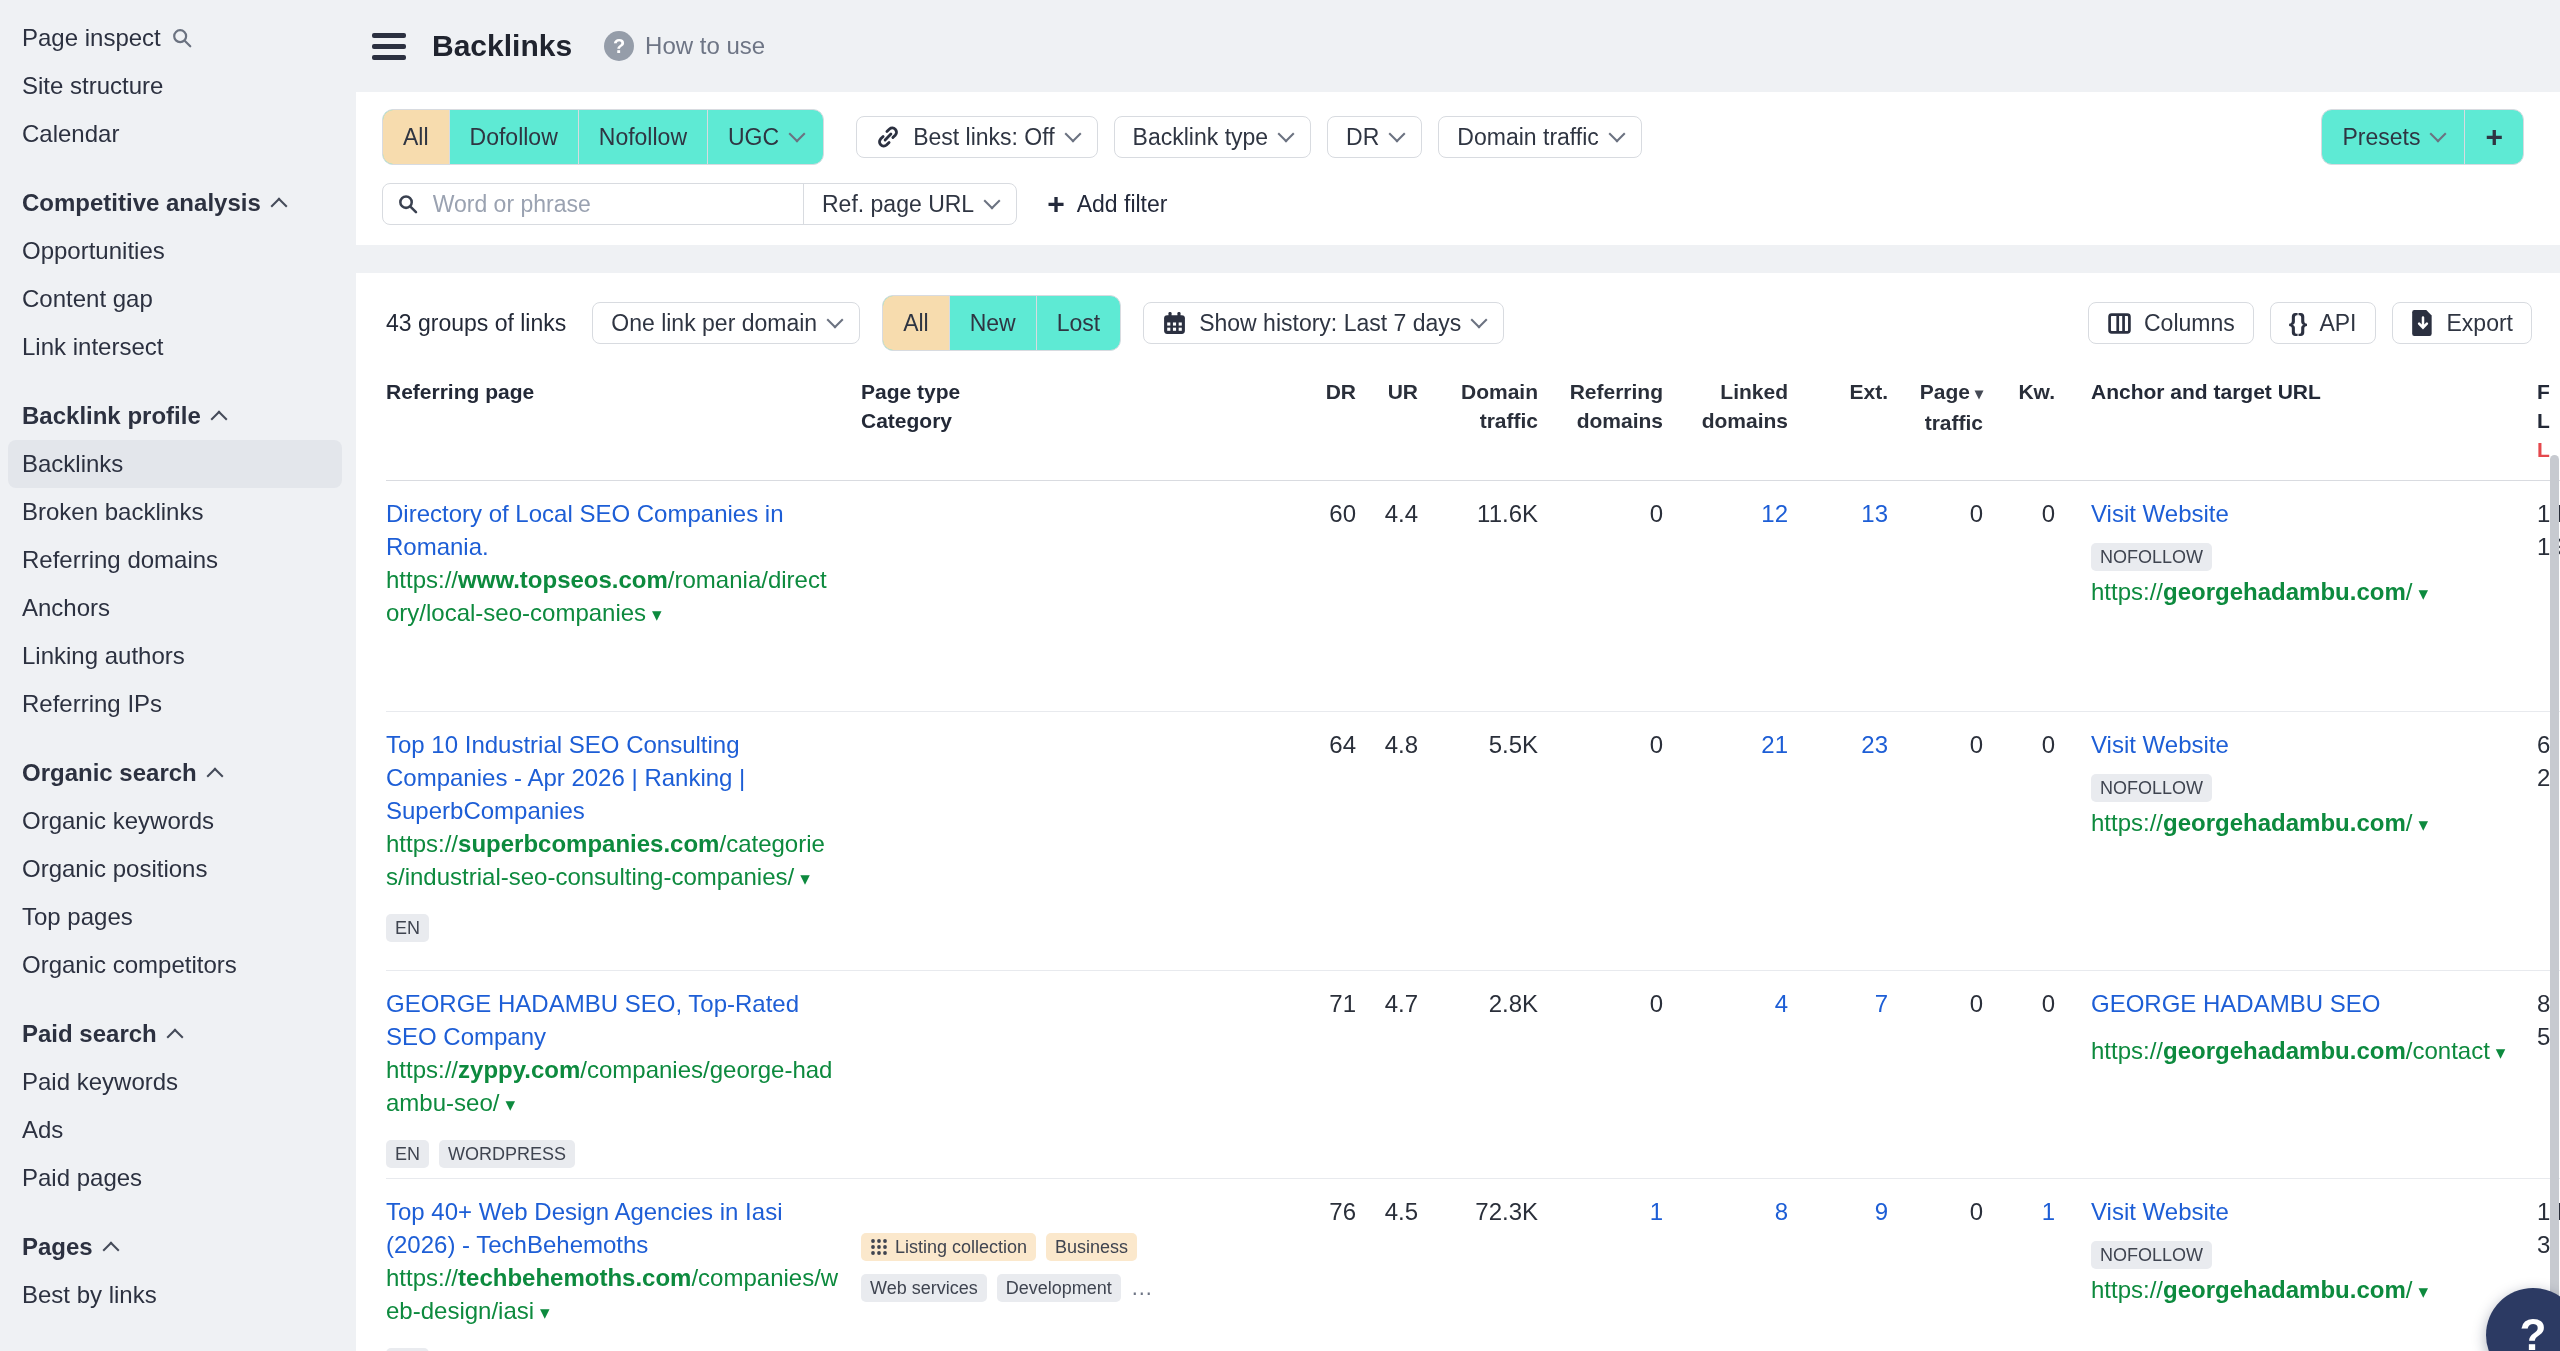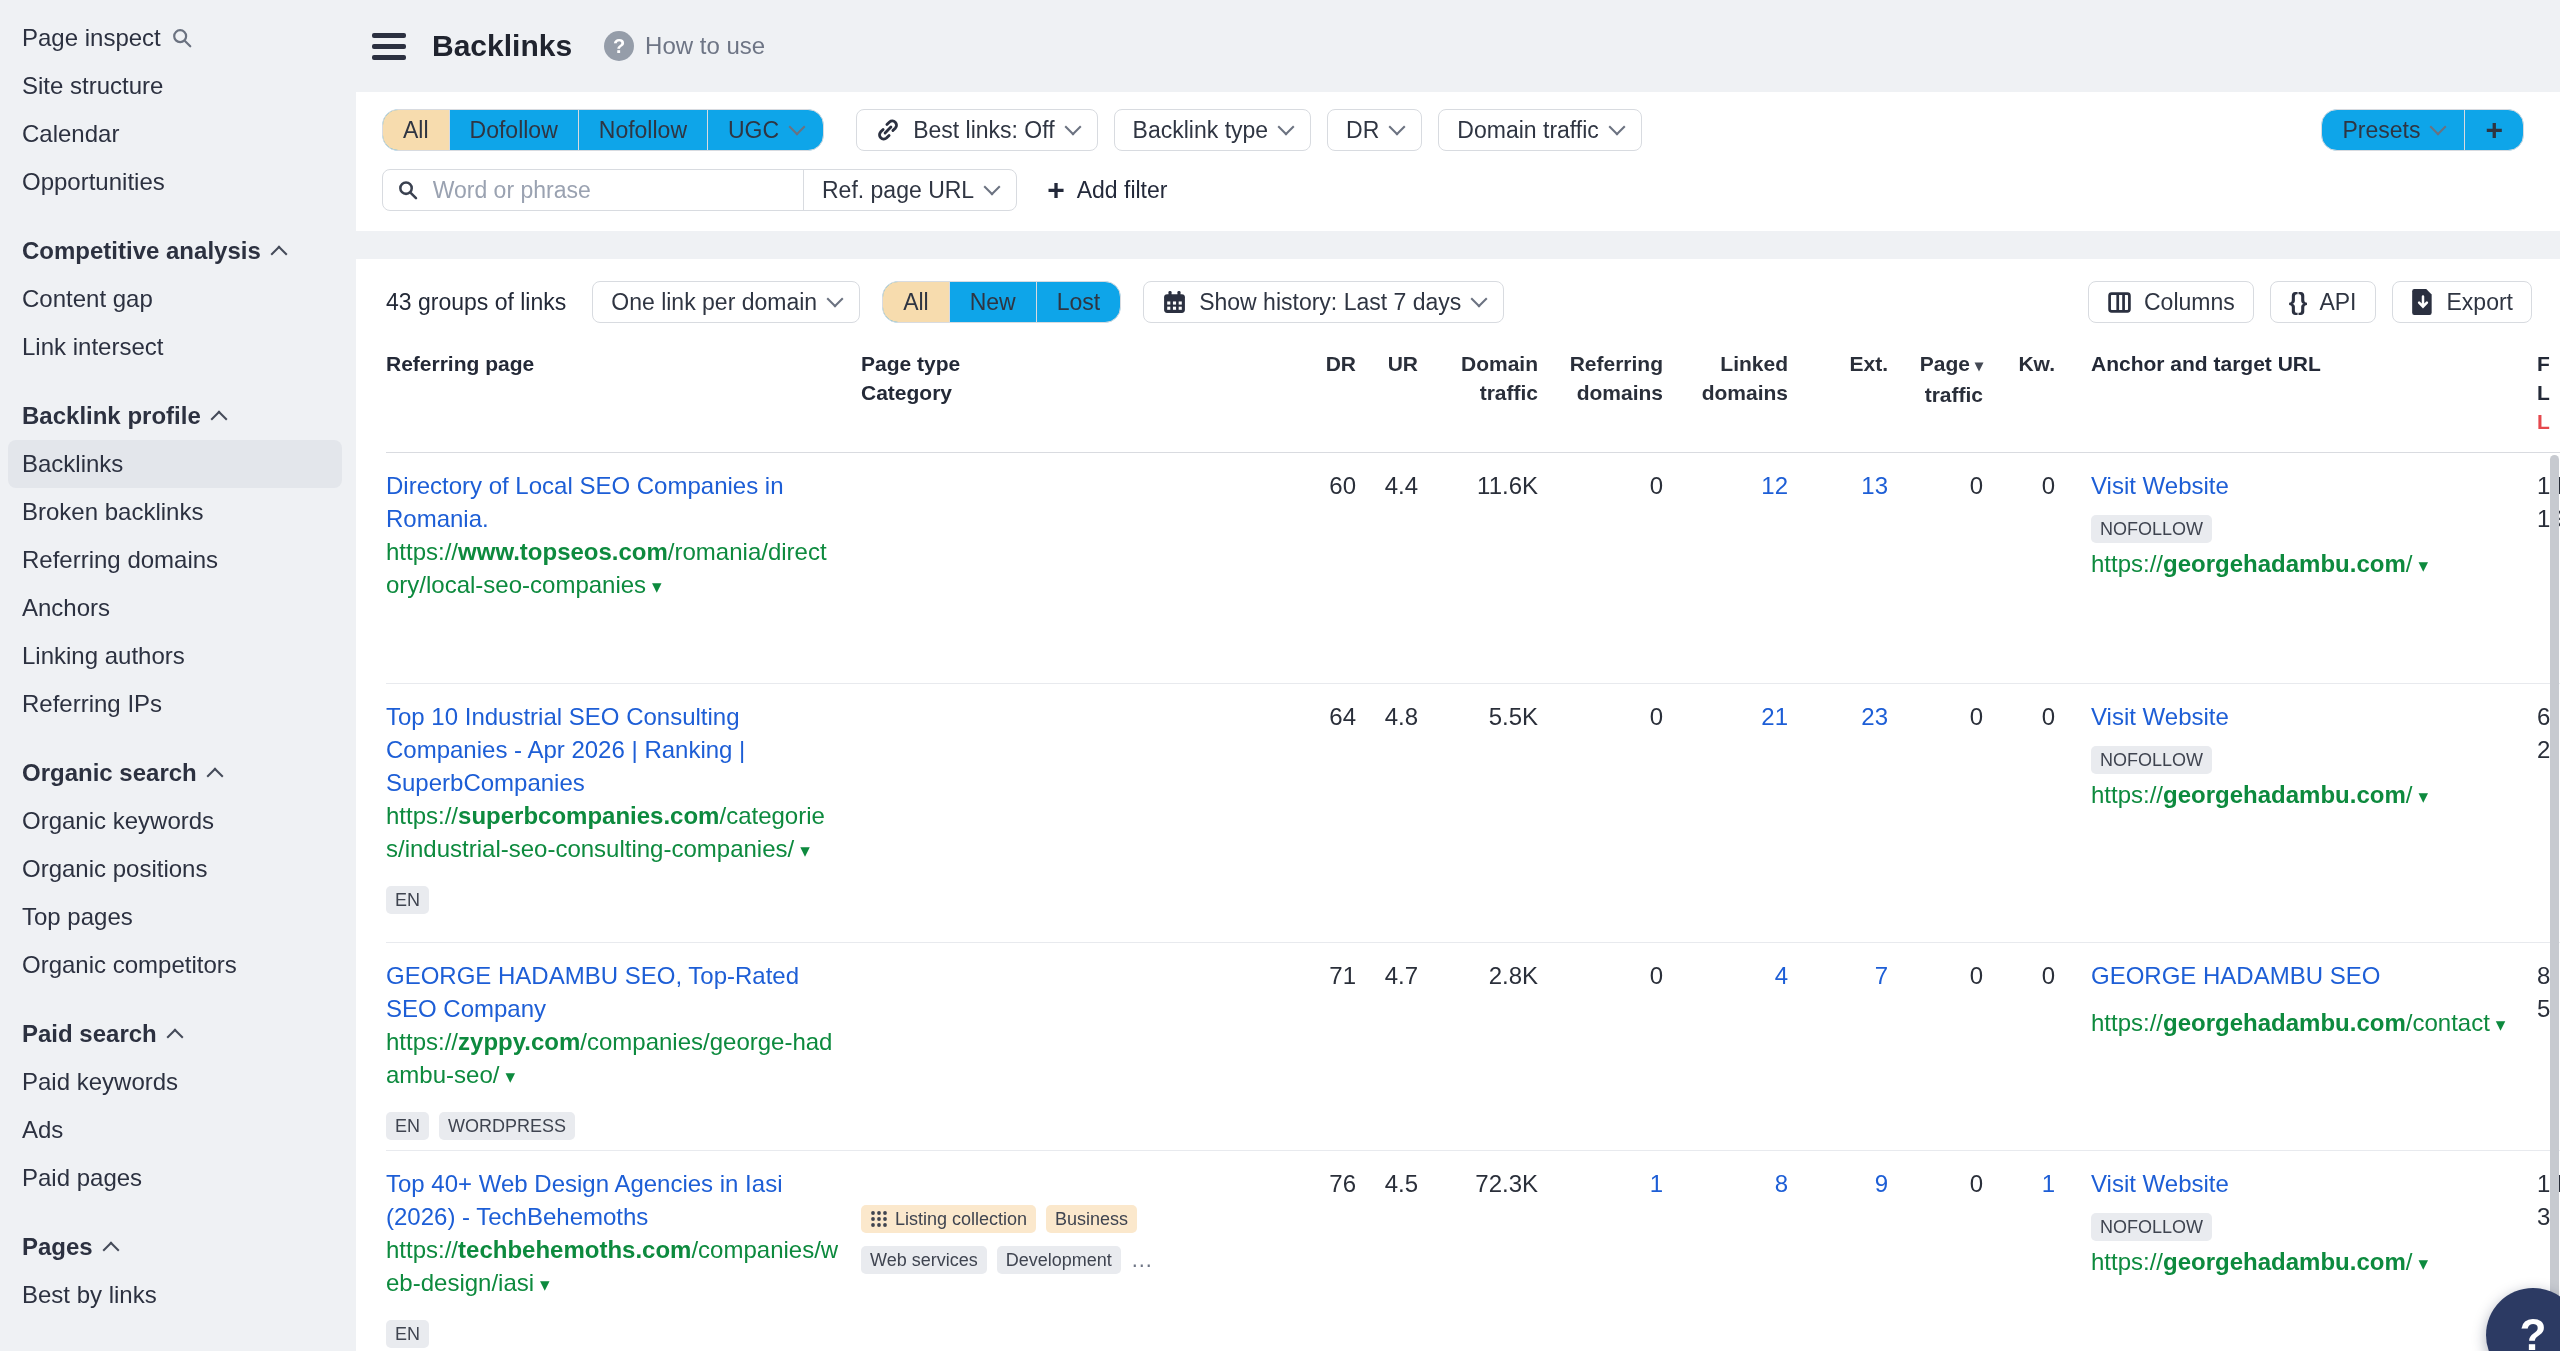--- a/index.html
+++ b/index.html
@@ -28,21 +28,21 @@
   .q-circle{width:30px;height:30px;border-radius:50%;background:#959da9;color:#fff;font-weight:bold;
     font-size:20px;display:flex;align-items:center;justify-content:center;margin-right:11px;}
   
   .filter-card{background:#fff;padding:17px 26px 20px 26px;flex-shrink:0;}
   .frow{display:flex;align-items:center;}
   .frow + .frow{margin-top:18px;}
   .btn{height:42px;box-sizing:border-box;border:1.5px solid #d8dbe0;border-radius:8px;background:#fff;
     display:inline-flex;align-items:center;font-size:23px;color:#2f3542;padding:0 18px;cursor:pointer;white-space:nowrap;}
   .btn .chev.down{margin-left:12px;}
   .btn svg{margin-right:12px;}
-  .seg-group{display:inline-flex;border:1.5px solid #d8dbe0;border-radius:16px;background:#0ea5e9;overflow:hidden;height:42px;box-sizing:border-box;}
+  .seg-group{display:inline-flex;border:1.5px solid #d8dbe0;border-radius:11px;background:#5eead4;overflow:hidden;height:56px;box-sizing:border-box;}
   .seg{display:inline-flex;align-items:center;padding:0 20px;font-size:23px;color:#2f3542;cursor:pointer;border-right:1.5px solid #d8dbe0;}
   .seg:last-child{border-right:none;}
   .seg.on{background:#f7dcae;}
   .gap16{width:16px;flex-shrink:0;}
   .spacer{flex:1;}
   .input-group{display:inline-flex;border:1.5px solid #d8dbe0;border-radius:8px;height:42px;box-sizing:border-box;background:#fff;overflow:hidden;}
   .search-seg{display:inline-flex;align-items:center;width:420px;padding:0 14px;box-sizing:border-box;}
   .search-seg input{border:none;outline:none;font-size:23px;font-family:"Liberation Sans",sans-serif;
     color:#2f3542;width:100%;margin-left:12px;}
   .search-seg input::placeholder{color:#9aa2b1;}
@@ -107,27 +107,27 @@
           <line x1="15.5" y1="15.5" x2="21" y2="21"></line>
         </svg>
     </span>
   </div>
   <div class="side-item">
       <span>Site structure</span>
     </div>
   <div class="side-item">
       <span>Calendar</span>
     </div>
-  <div class="side-item">
-      <span>Opportunities</span>
-    </div>
-
   <div class="side-item side-header">
       <span>Competitive analysis</span>
       <span class="chev"></span>
+    </div>
+
+  <div class="side-item">
+      <span>Opportunities</span>
     </div>
   <div class="side-item">
       <span>Content gap</span>
     </div>
   <div class="side-item">
       <span>Link intersect</span>
     </div>
 
   <div class="side-item side-header">
       <span>Backlink profile</span>

